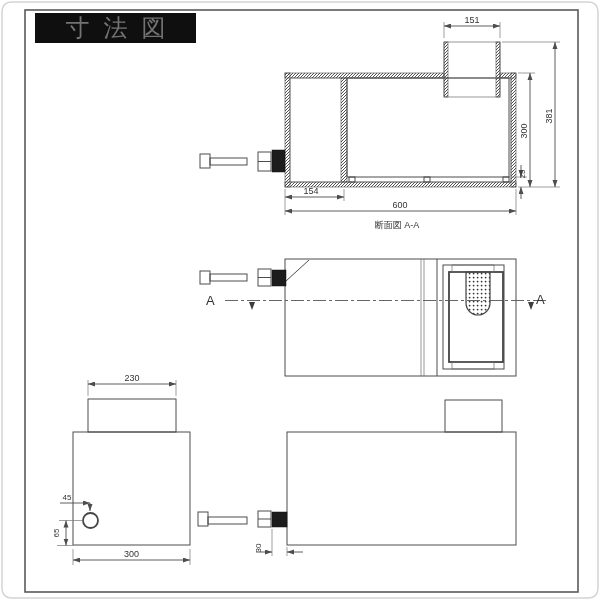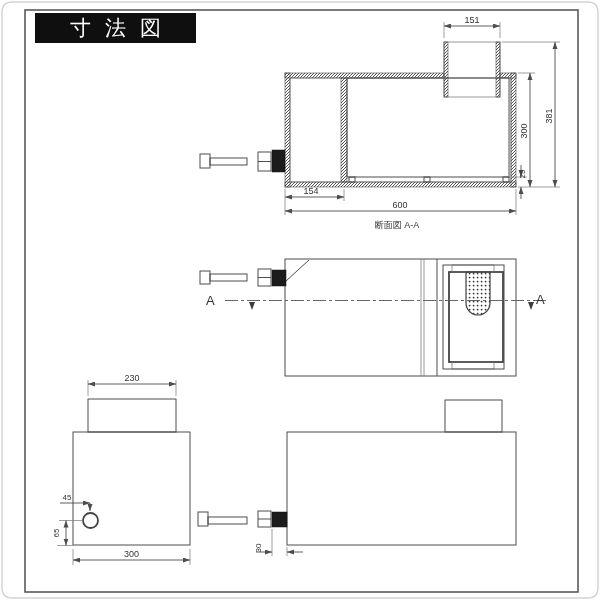--- a/index.html
+++ b/index.html
@@ -13,21 +13,21 @@
   .dark{fill:#1c1c1c;stroke:#111;stroke-width:.5;}
   .ext{fill:none;stroke:#777777;stroke-width:.7;}
   .dim{fill:none;stroke:#4d4d4d;stroke-width:.9;}
   .cl{fill:none;stroke:#555555;stroke-width:.9;stroke-dasharray:13 3 3 3;}
   .dimtxt{font-size:9px;fill:#333333;font-family:"Liberation Sans",sans-serif;}
   .dimtxt-s{font-size:8px;fill:#333333;font-family:"Liberation Sans",sans-serif;}
   .seclbl{font-size:13px;fill:#333333;font-family:"Liberation Sans",sans-serif;}
   .cap{font-size:9px;fill:#333333;font-family:"Liberation Sans",sans-serif;}
   .title-bar{position:absolute;left:35px;top:13px;width:161px;height:30px;
              background:#0f0f0f;display:flex;align-items:center;justify-content:center;}
-  .title-bar span{color:#ffffff;font-size:21px;letter-spacing:14px;
+  .title-bar span{color:#737373;font-size:24px;letter-spacing:14px;
                   padding-left:14px;font-family:"Liberation Sans",sans-serif;}
 </style>
 </head>
 <body>
 
 <div class="canvas">
 
 <svg width="600" height="600" viewBox="0 0 600 600">
   <defs>
     <pattern id="hatch" width="3" height="3" patternUnits="userSpaceOnUse">

